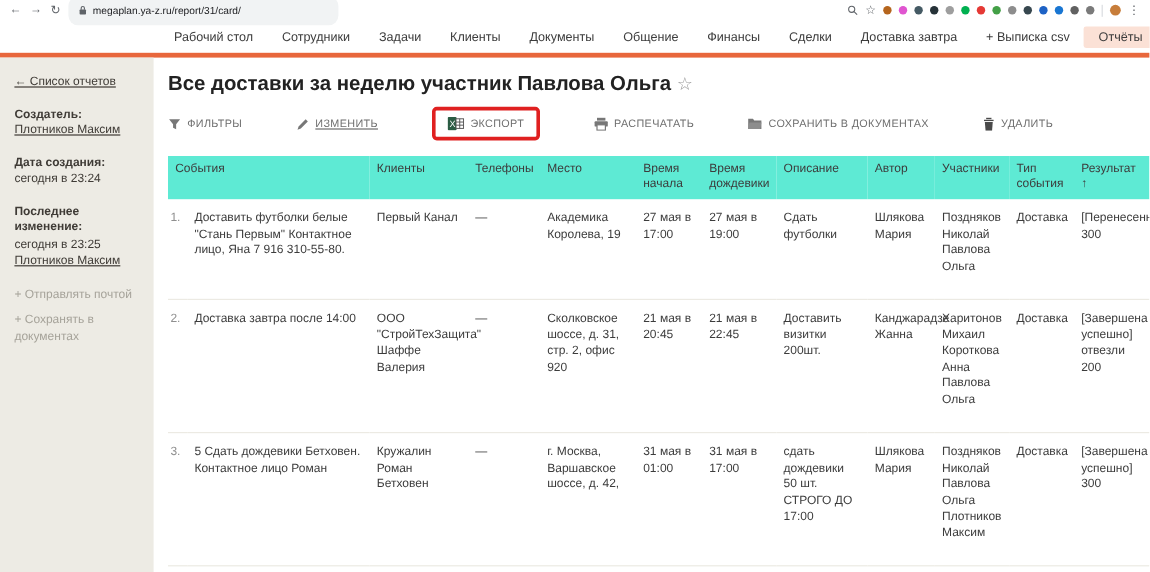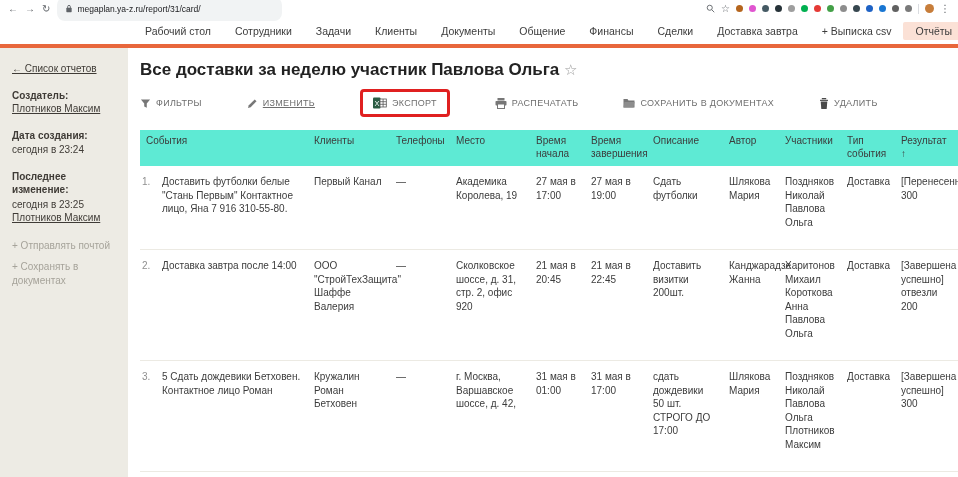--- a/index.html
+++ b/index.html
@@ -198,21 +198,21 @@
           <col style="width:54px">
           <col style="width:63px">
       </colgroup>
       <thead>
           <tr id="head-row">
             <th colspan="2">События</th>
             <th>Клиенты</th>
             <th>Телефоны</th>
             <th>Место</th>
             <th>Время начала</th>
-            <th>Время завершения</th>
+            <th>Время дождевики</th>
             <th>Описание</th>
             <th>Автор</th>
             <th>Участники</th>
             <th>Тип события</th>
             <th>Результат ↑</th>
           </tr>
         </thead>
       <tbody id="rows">
           <tr>
             <td class="c-num">1.</td>

